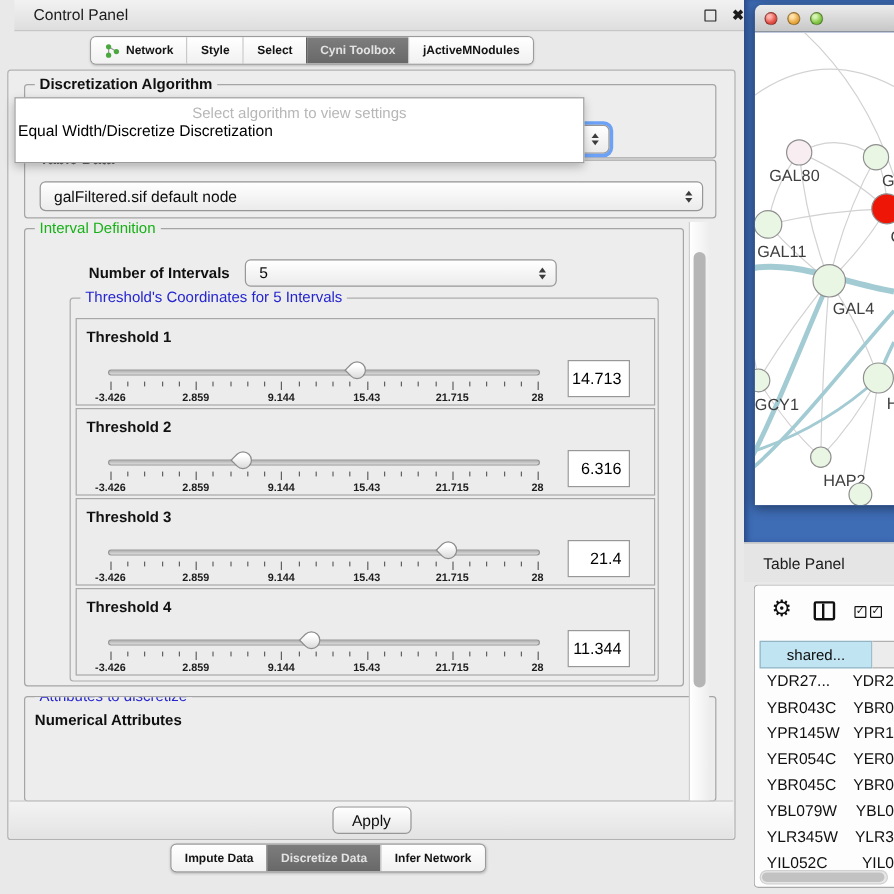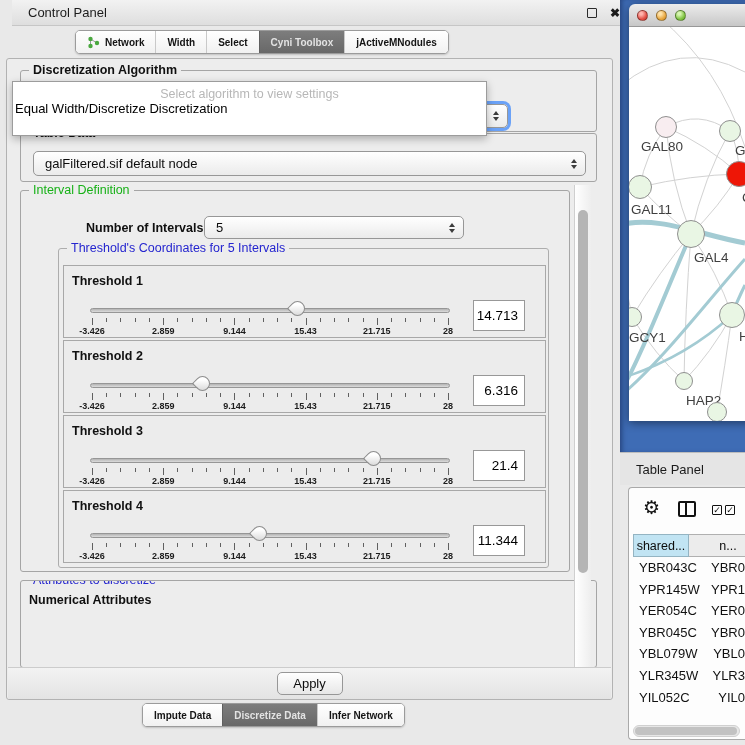--- a/index.html
+++ b/index.html
@@ -149,21 +149,21 @@
           <svg width="13" height="13" viewBox="0 0 13 13">
             <line x1="3.5" y1="3" x2="10" y2="7" stroke="#9a9a9a" stroke-width="1"></line>
             <line x1="3.5" y1="3" x2="3.5" y2="10" stroke="#9a9a9a" stroke-width="1"></line>
             <circle cx="3.5" cy="3" r="2.2" fill="#4aa83f"></circle>
             <circle cx="3.5" cy="10" r="2.2" fill="#4aa83f"></circle>
             <circle cx="10" cy="7" r="2.2" fill="#4aa83f"></circle>
           </svg>
         </span>
         <span>Network</span>
       </div>
-      <div class="tab">Width</div>
+      <div class="tab">Style</div>
       <div class="tab">Select</div>
       <div class="tab selected">Cyni Toolbox</div>
       <div class="tab">jActiveMNodules</div>
     </div>
 
   <div class="cp-main">
 
     <div class="group" style="left:13px; top:11px; width:577px; height:62px;">
       <span class="group-label bold">Discretization Algorithm</span>
       <div class="combo focusring" style="left:12px; top:33px; width:475px; height:24px;">
@@ -186,21 +186,21 @@
         <span class="stepper">
             <i class="up"></i>
             <i class="dn"></i>
           </span>
       </div>
     </div>
 
     <div class="group" style="left:13px; top:131px; width:550px; height:382px;">
       <span class="group-label green">Interval Definition</span>
 
-      <span class="lbl-bold" style="left:65px; top:30px;">Number of Intervals</span>
+      <span class="lbl-bold" style="left:53px; top:30px;">Number of Intervals</span>
       <div class="combo" style="left:183px; top:25px; width:260px; height:23px;">
         <span>5</span>
         <span class="stepper">
             <i class="up"></i>
             <i class="dn"></i>
           </span>
       </div>
 
       <div class="group" style="left:37px; top:57px; width:491px; height:320px; border-color:#adadad;">
         <span class="group-label blue">Threshold's Coordinates for 5 Intervals</span>
@@ -454,26 +454,30 @@
   <span>Table Panel</span>
 </div>
 
 <div class="tp-body">
   <span class="gear-ic">⚙</span>
   <span class="split-ic"></span>
   <span class="cb-ic" style="left:83px;">✓</span>
   <span class="cb-ic" style="left:96px;">✓</span>
 
   <div class="tp-header">
-    <div class="tp-h sel" style="width:56px;">shared...</div>
+    <div class="tp-h sel" style="width:94px;">shared...</div>
     <div class="tp-h" style="width:79px; border-left:none;">n...</div>
   </div>
 
   <div class="tp-rows" id="tpRows">
       <div class="tr">
+        <span class="td1">YDR27...</span>
+        <span class="td2">YDR2</span>
+      </div>
+      <div class="tr">
         <span class="td1">YBR043C</span>
         <span class="td2">YBR0</span>
       </div>
       <div class="tr">
         <span class="td1">YPR145W</span>
         <span class="td2">YPR1</span>
       </div>
       <div class="tr">
         <span class="td1">YER054C</span>
         <span class="td2">YER0</span>

